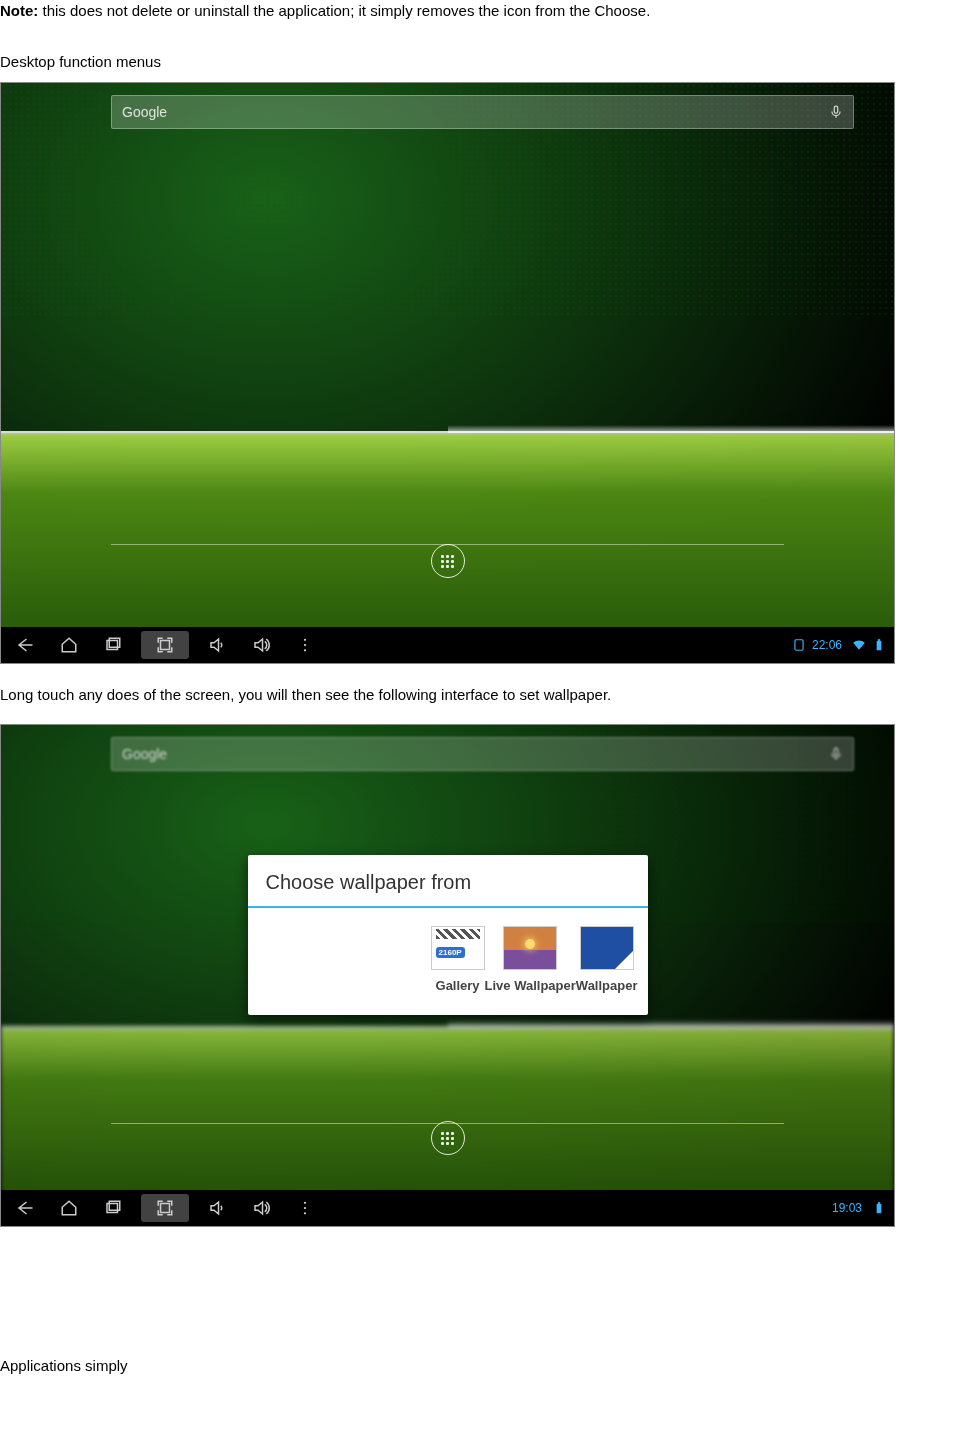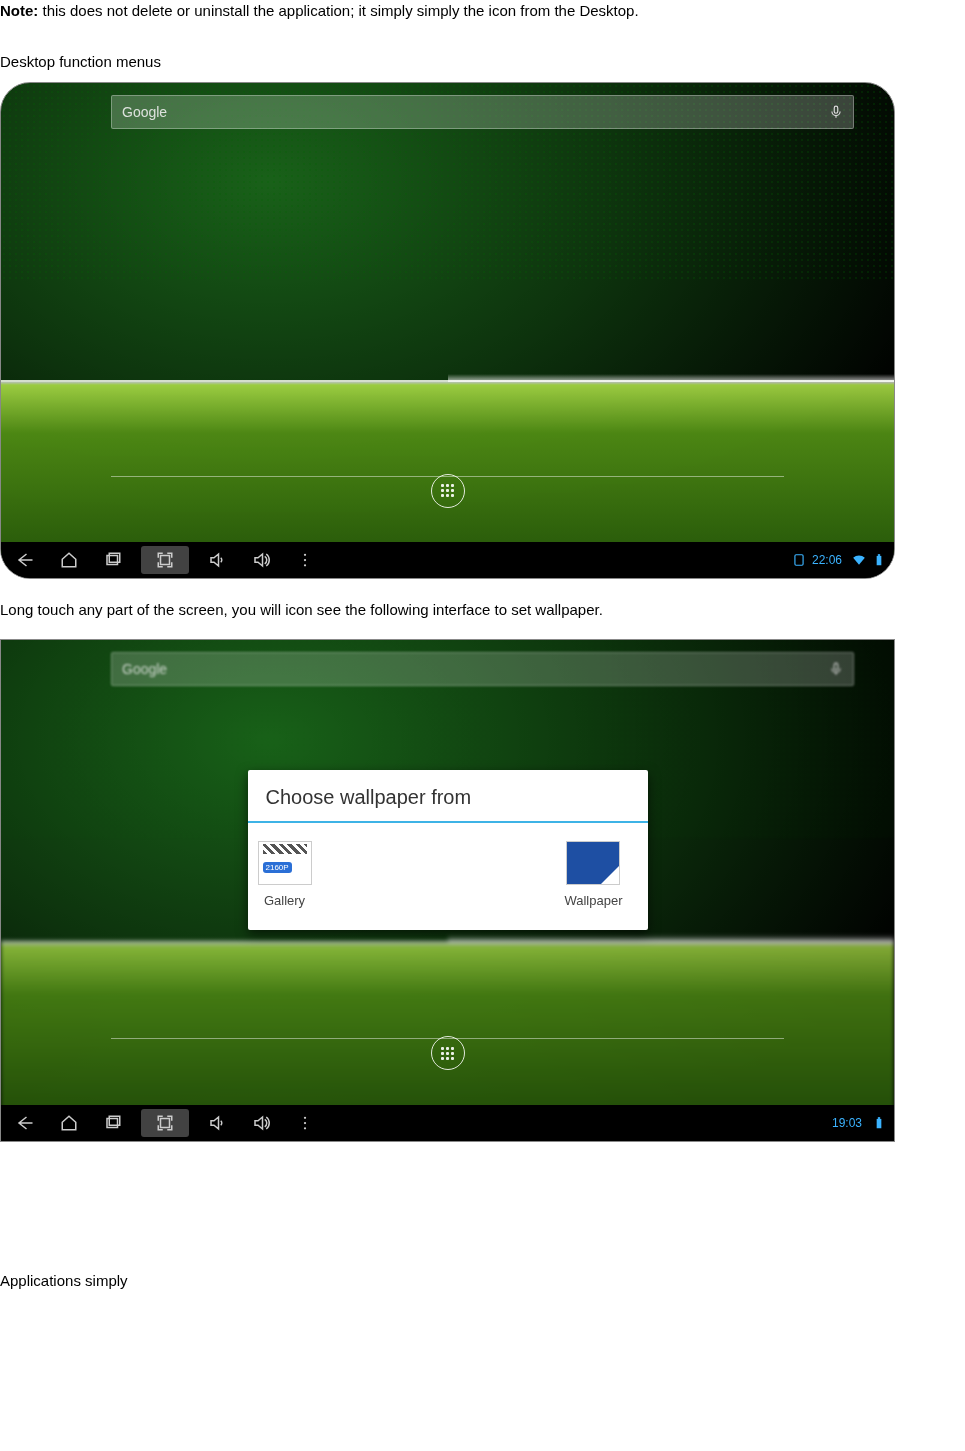--- a/index.html
+++ b/index.html
@@ -16,21 +16,21 @@
   .doc-heading { font-weight: normal; font-size: 15px; margin-top: 30px; margin-bottom: 12px; }
   .screenshot {
     width: 895px;
     position: relative;
     background:
       radial-gradient(ellipse at 30% 20%, rgba(0,80,0,0.9) 0%, rgba(0,40,0,0.95) 40%, rgba(0,0,0,1) 80%) ;
     border: 1px solid #888;
     margin-bottom: 20px;
     overflow: hidden;
   }
-  .shot1 { height: 497px; border-radius: 30px; }
+  .shot1 { height: 582px; }
   .shot2 { height: 503px; }
   .dot-layer {
     position: absolute;
     top: 0; left: 0; right: 0; bottom: 60%;
     background-image: radial-gradient(rgba(0,100,0,0.4) 1px, transparent 1px);
     background-size: 6px 6px;
     opacity: 0.6;
   }
   .leaf {
     position: absolute;
@@ -148,22 +148,23 @@
   }
   .wp-title {
     font-size: 20px;
     color: #333;
     padding: 16px 18px 12px 18px;
     border-bottom: 2px solid #3db3e6;
     font-weight: 400;
   }
   .wp-options {
     display: flex;
-    justify-content: space-between;
-    padding: 18px 25px 22px 10px;
+    justify-content: flex-end;
+    padding: 18px 10px 22px 10px;
+    font-weight: bold;
   }
   .wp-opt {
     display: flex;
     flex-direction: column;
     align-items: center;
     gap: 8px;
     font-size: 13px;
     color: #444;
   }
   .wp-opt .thumb {
@@ -216,21 +217,21 @@
     border-bottom: 18px solid #fff;
   }
   .nav-sim {
     width: 12px; height: 10px;
   }
 </style>
 </head>
 <body>
 
 <p class="doc-text">
-  <span class="doc-note-label">Note:</span><span> this does not delete or uninstall the application; it simply simply the icon from the Desktop.</span>
+  <span class="doc-note-label">Note:</span><span> this does not delete or uninstall the application; it simply removes the icon from the Choose.</span>
 </p>
 
 <p class="doc-heading">Desktop function menus</p>
 
 <div class="screenshot shot1">
   <div class="dot-layer"></div>
   <div class="leaf"></div>
 
   <div class="search-bar">
     <span class="search-text">Google</span>
@@ -308,21 +309,21 @@
           <path d="M12 20 L2 8 a16 16 0 0 1 20 0 Z"></path>
         </svg>
       <svg viewBox="0 0 24 24" fill="currentColor">
           <rect x="8" y="5" width="8" height="16"></rect>
           <rect x="10" y="2" width="4" height="3"></rect>
         </svg>
     </div>
   </div>
 </div>
 
-<p class="doc-text">Long touch any part of the screen, you will icon see the following interface to set wallpaper.</p>
+<p class="doc-text">Long touch any does of the screen, you will then see the following interface to set wallpaper.</p>
 
 <div class="screenshot shot2 shot-blur">
   <div class="dot-layer"></div>
   <div class="leaf"></div>
 
   <div class="search-bar">
     <span class="search-text">Google</span>
     <span class="mic">
       <svg viewBox="0 0 24 24" fill="none" stroke="currentColor" stroke-width="2">
           <rect x="9" y="2" width="6" height="12" rx="3"></rect>
@@ -348,20 +349,24 @@
   </div>
 
   <div class="wp-dialog">
     <div class="wp-title">Choose wallpaper from</div>
     <div class="wp-options">
       <div class="wp-opt">
         <div class="thumb gallery"></div>
         <span>Gallery</span>
       </div>
       <div class="wp-opt">
+        <div class="thumb live"></div>
+        <span>Live Wallpaper</span>
+      </div>
+      <div class="wp-opt">
         <div class="thumb wall"></div>
         <span>Wallpaper</span>
       </div>
     </div>
   </div>
 
   <div class="navbar">
     <div class="nav-icon">
       <svg viewBox="0 0 24 24" fill="none" stroke="currentColor" stroke-width="2">
           <path d="M14 4 L4 12 L14 20 M4 12 H22"></path>

